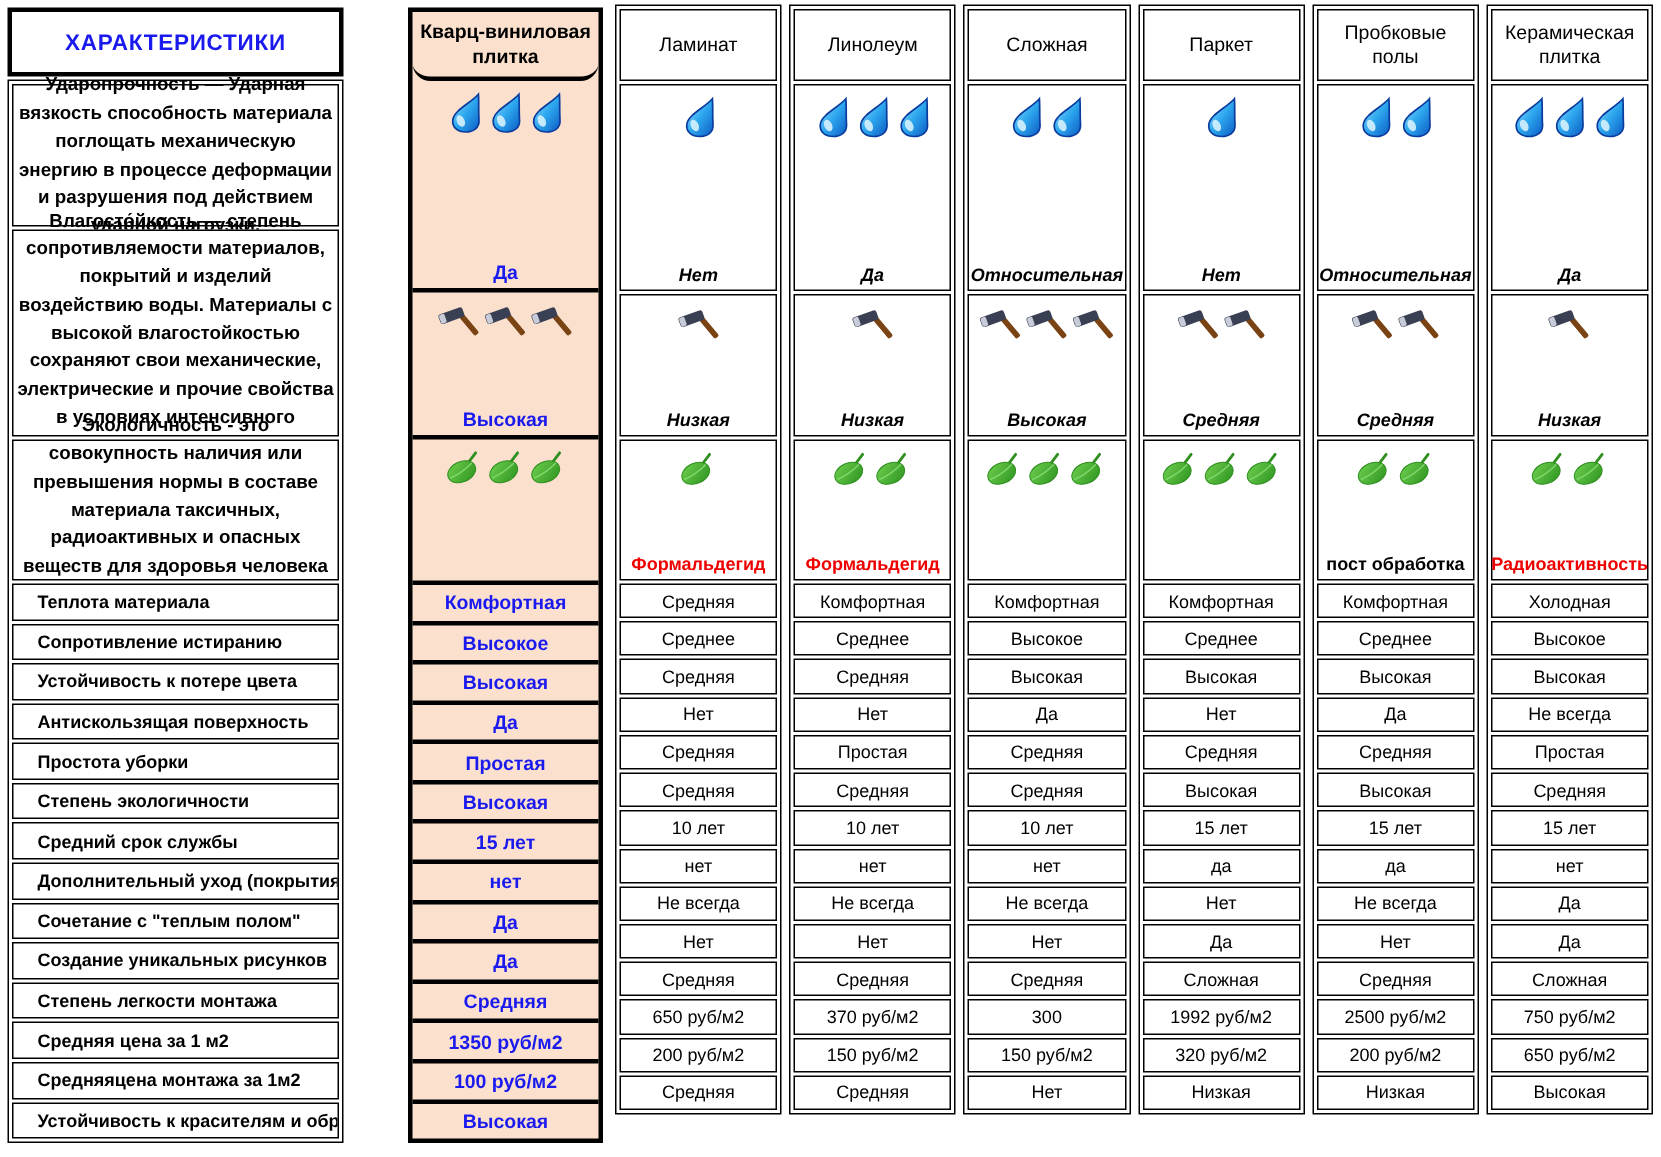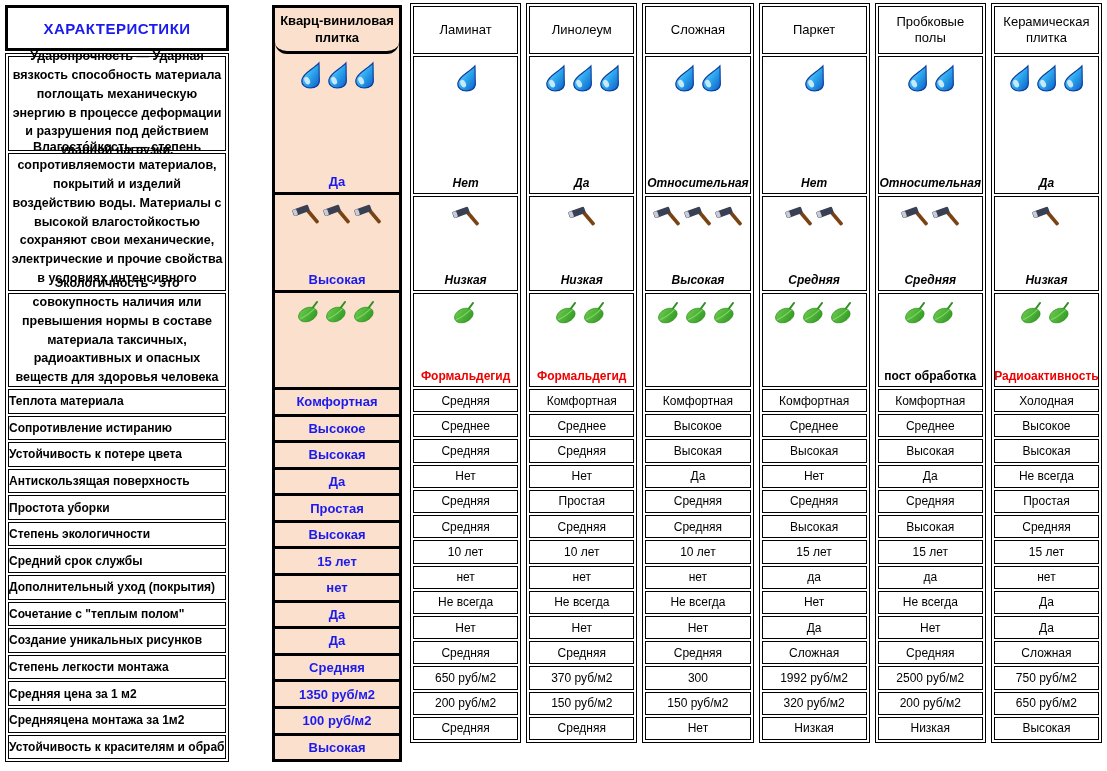--- a/index.html
+++ b/index.html
@@ -9,21 +9,21 @@
 
   
   .left-panel { position:absolute; left:5px; top:5px; width:224px; height:757px; display:flex; flex-direction:column; }
   .lp-header { height:46px; border:3px solid var(--border); margin-bottom:2px; display:flex; align-items:center; justify-content:center;
                font-weight:bold; font-size:15px; letter-spacing:.5px; color:var(--accent); }
   .lp-body { flex:1; border:1px solid var(--border); display:flex; flex-direction:column; padding:1px; min-height:0; }
 
   .cell { border:1px solid var(--border); margin:1px; background:#fff; min-height:0; }
   .desc { display:flex; align-items:center; justify-content:center; text-align:center;
           font-weight:bold; font-size:12.5px; line-height:1.5; padding:0 2px; }
-  .lbl  { display:flex; align-items:center; padding-left:0; font-weight:bold; font-size:12px; white-space:nowrap; overflow:hidden; }
+  .lbl  { display:flex; align-items:center; padding-left:16px; font-weight:bold; font-size:12px; white-space:nowrap; overflow:hidden; }
 
   .rh1 { height:138px; } .rh2 { height:95px; } .rh3 { height:94px; }
   .rhs { flex:1 1 0; }
 
   
   .featured { position:absolute; left:272px; top:5px; width:130px; height:757px; border:3px solid var(--border);
               background:var(--featured-bg); display:flex; flex-direction:column; }
   .featured > div { border-bottom:3px solid var(--border); min-height:0; }
   .featured > div:last-child { border-bottom:none; }
   .fc-header { height:46px; display:flex; align-items:center; justify-content:center; text-align:center;

